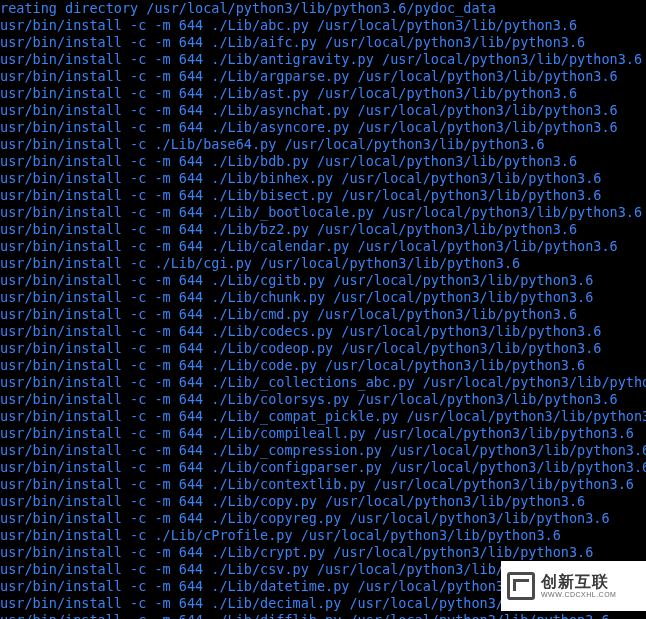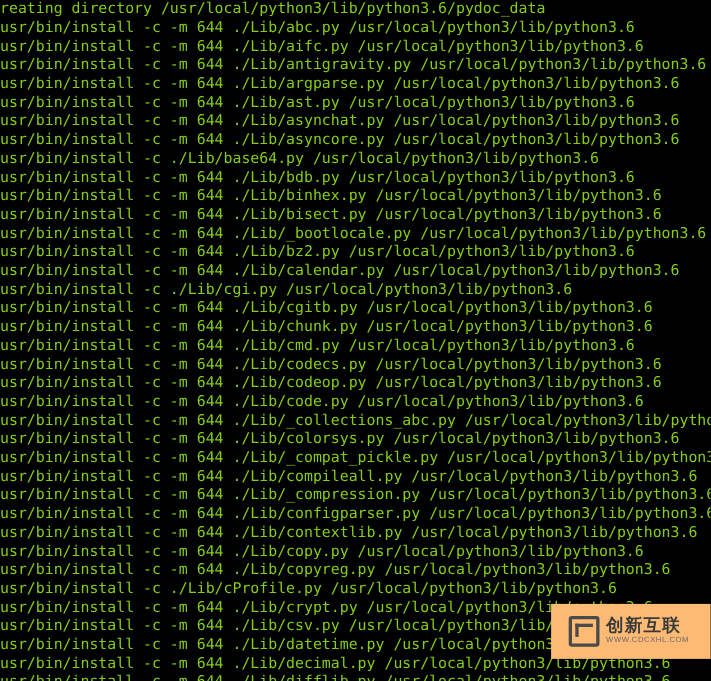--- a/index.html
+++ b/index.html
@@ -14,33 +14,33 @@
     line-height: 17px;
   }
   .terminal {
     width: 100%;
     height: 100%;
     color: #00ff00;
     white-space: pre;
     position: relative;
   }
   .line {
-    color: #84cc16;
+    color: #3b82f6;
   }
   .watermark {
     position: absolute;
     right: 0;
-    bottom: 20px;
+    bottom: 8px;
     width: 145px;
     height: 50px;
-    background: #fdba74;
+    background: #ffffff;
     display: flex;
     align-items: center;
     justify-content: flex-start;
-    padding-left: 16px;
+    padding-left: 6px;
     box-sizing: border-box;
   }
   .watermark-logo {
     width: 28px;
     height: 28px;
     border: 3px solid #4a4a4a;
     border-radius: 3px;
     position: relative;
     margin-right: 6px;
     box-sizing: border-box;

